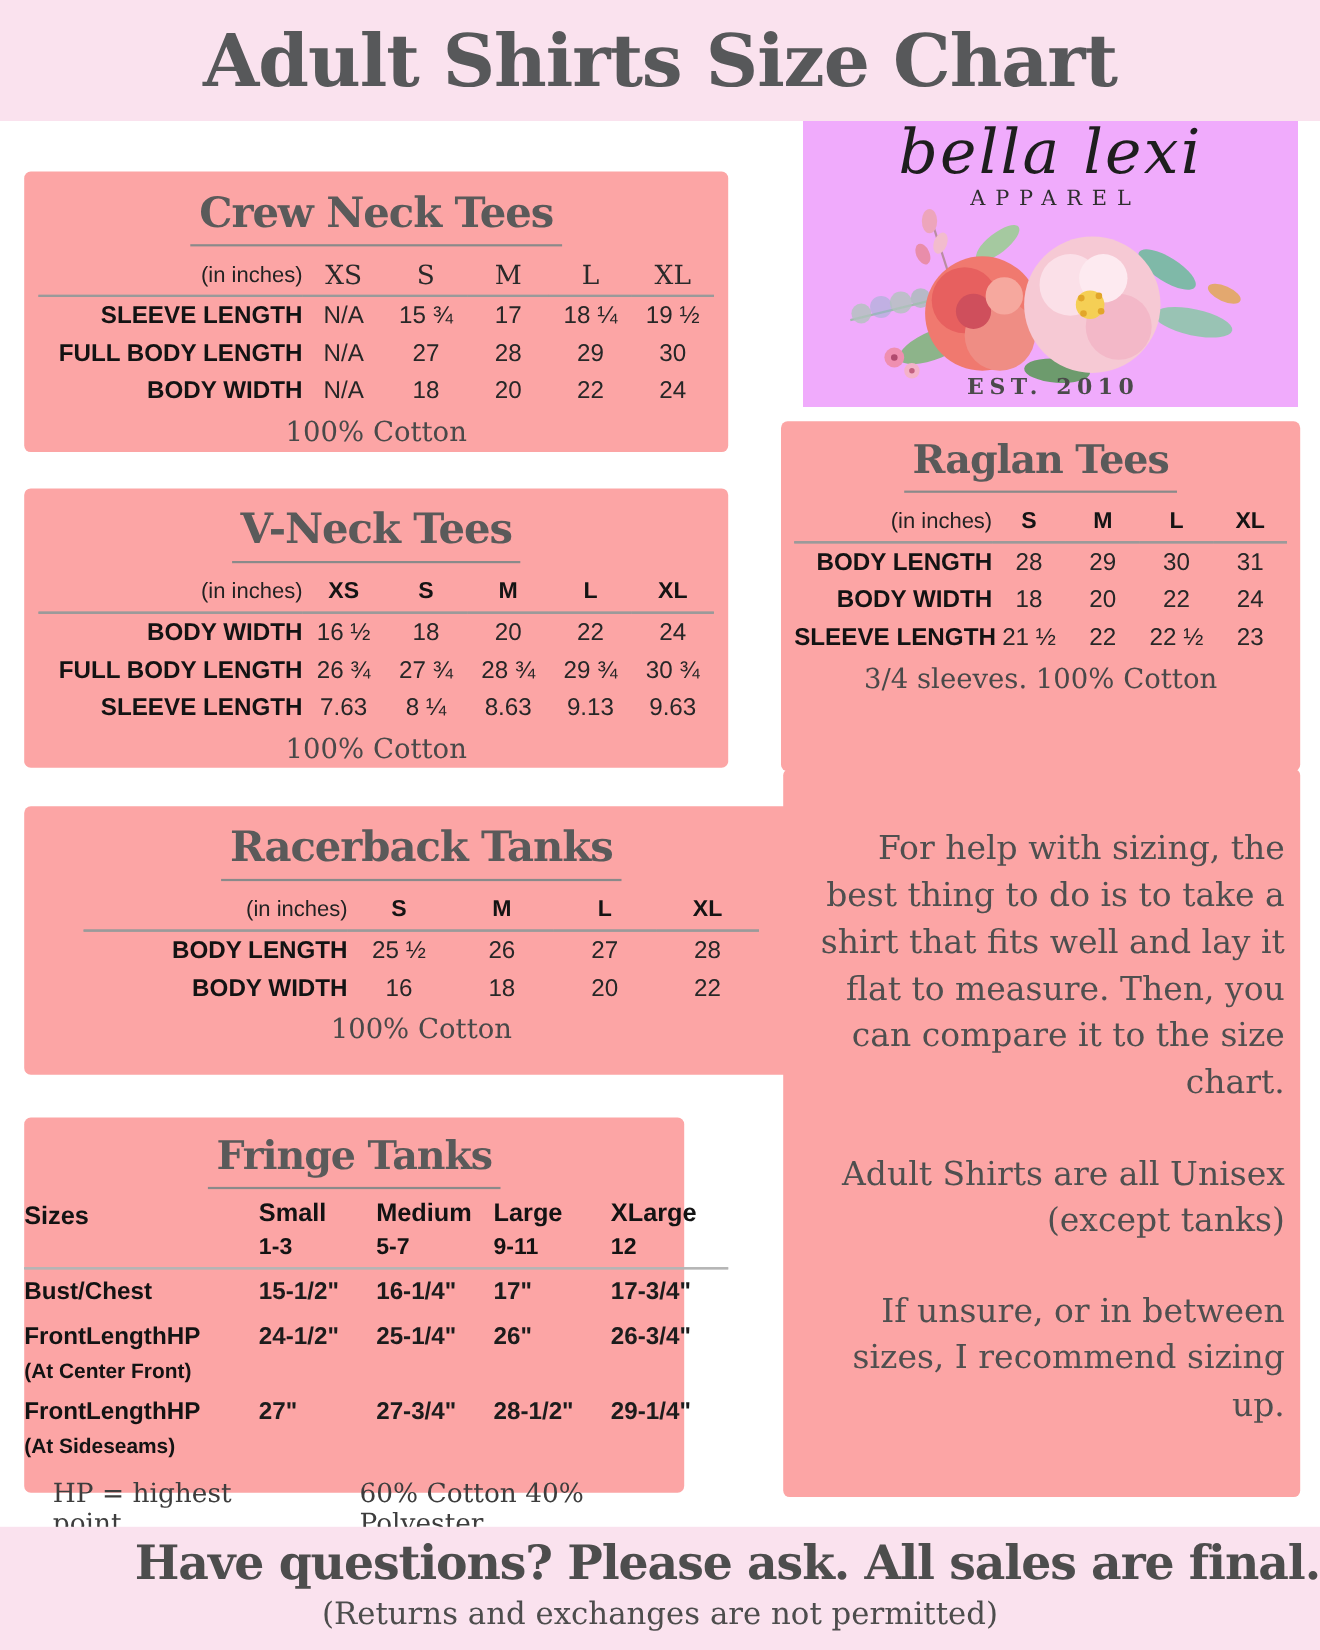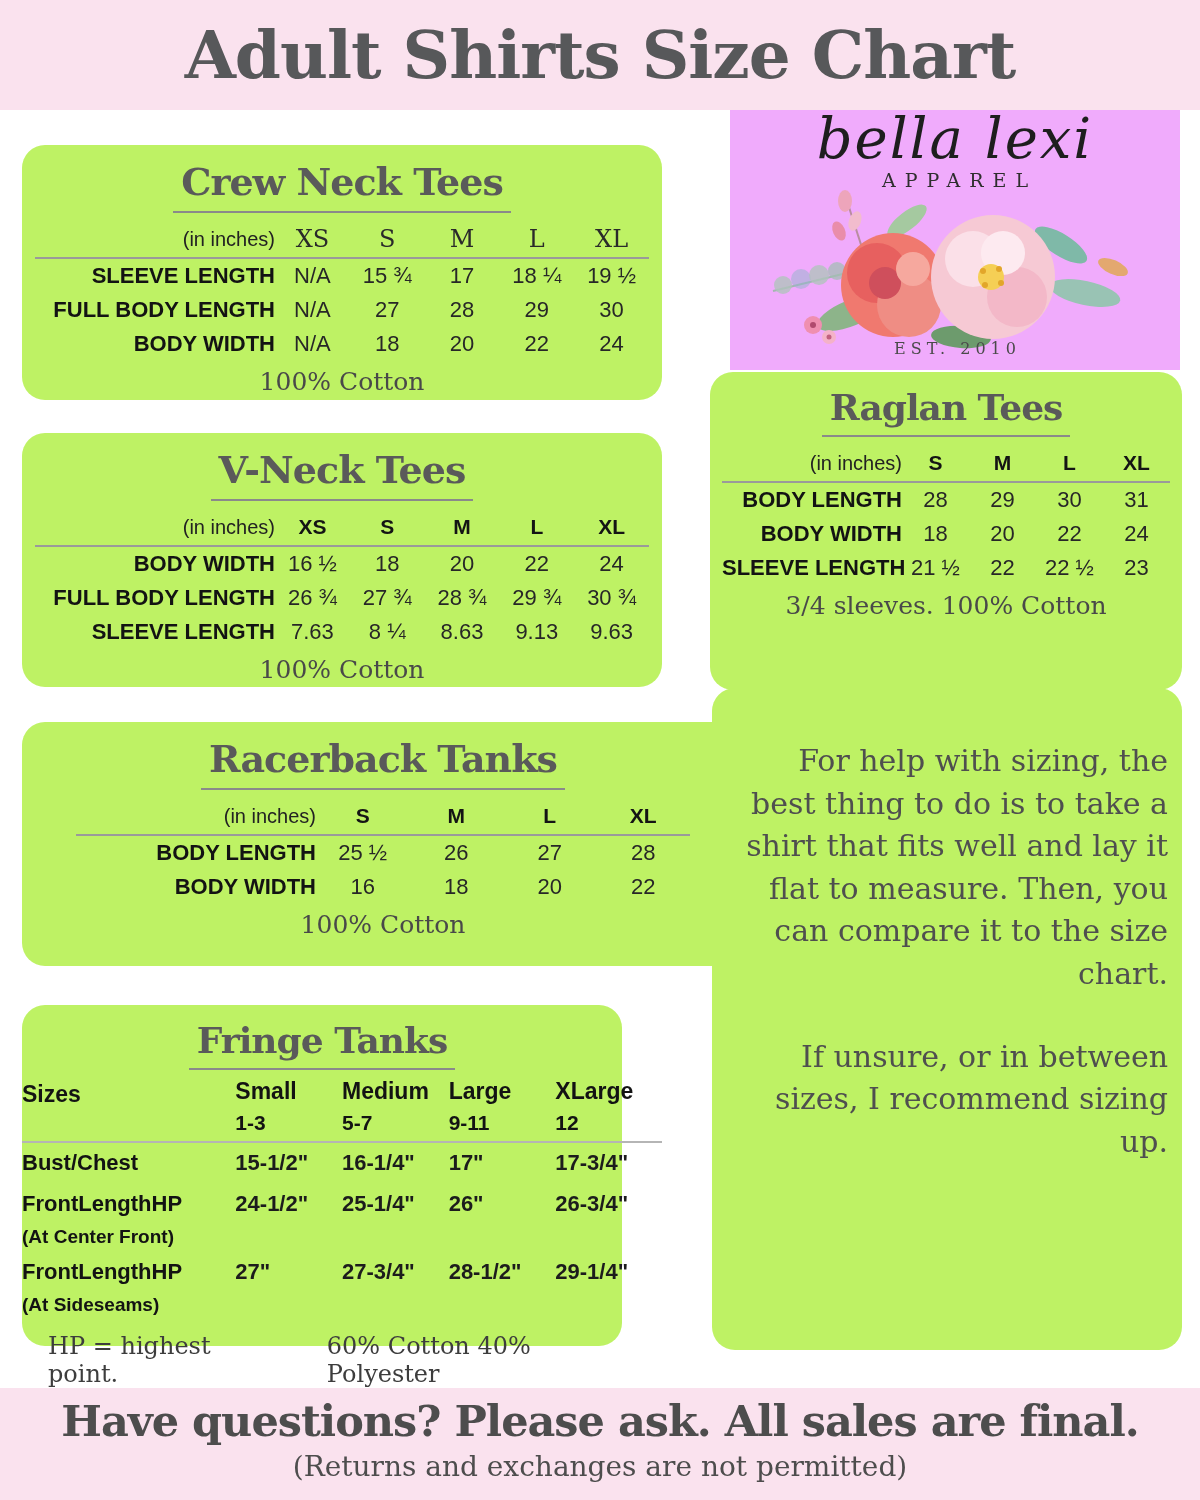--- a/index.html
+++ b/index.html
@@ -15,28 +15,28 @@
   .topbar h1{
     margin:16px;font-family:"DejaVu Serif",serif;font-weight:bold;font-size:66px;
     color:#57585a;letter-spacing:-1px;
   }
   .bottombar{
     position:absolute;left:0;top:1388px;width:1200px;height:112px;
     background:#fae2ee;text-align:center;
   }
   .bottombar .f1{
     margin-top:8px;font-family:"DejaVu Serif",serif;font-weight:bold;
-    font-size:43px;color:#4d4d4d;letter-spacing:-1px;
+    font-size:43px;color:#4d4d4d;letter-spacing:-1px;text-align:right;
   }
   .bottombar .f2{
     margin-top:4px;font-family:"DejaVu Serif",serif;font-size:28px;color:#4d4d4d;
   }
   
   .panel{
-    position:absolute;background:#bef264;border-radius:23px;box-sizing:border-box;
+    position:absolute;background:#fca5a5;border-radius:6px;box-sizing:border-box;margin-top:11px;
   }
   .crew  {left:22px;top:145px;width:640px;height:255px;}
   .vneck {left:22px;top:433px;width:640px;height:254px;}
   .racer {left:22px;top:722px;width:722px;height:244px;}
   .fringe{left:22px;top:1005px;width:600px;height:341px;}
   .raglan{left:710px;top:372px;width:472px;height:318px;}
   .tip   {left:712px;top:688px;width:470px;height:662px;}
 
   .panel h2{
     text-align:center;margin:14px 0 8px;font-family:"DejaVu Serif",serif;
@@ -100,22 +100,22 @@
   .logo-script{
     font-family:"DejaVu Serif",serif;font-style:italic;font-size:56px;
     color:#1e1e1e;line-height:1.05;letter-spacing:2px;
   }
   .logo-apparel{
     font-family:"DejaVu Serif",serif;font-size:19px;letter-spacing:9px;
     color:#2e2e2e;margin-top:0px;text-indent:9px;
   }
   .logo-flowers{margin-top:-4px;}
   .logo-est{
-    font-family:"DejaVu Serif",serif;font-size:16px;letter-spacing:5px;
-    color:#4a4a4a;margin-top:-16px;text-indent:5px;
+    font-family:"DejaVu Serif",serif;font-size:20px;letter-spacing:5px;
+    color:#4a4a4a;margin-top:-16px;text-indent:5px;font-weight:bold;
   }
 </style>
 </head>
 <body>
 
 <header class="topbar">
   <h1>Adult Shirts Size Chart</h1>
 </header>
 
 <section class="panel crew">
@@ -330,20 +330,21 @@
         <td class="val">22 ½</td>
         <td class="val">23</td>
       </tr>
     </tbody>
   </table>
   <div class="note">3/4 sleeves. 100% Cotton</div>
 </section>
 
 <section class="panel tip">
   <p class="first">For help with sizing, the best thing to do is to take a shirt that fits well and lay it flat to measure.  Then, you can compare it to the size chart.</p>
+  <p>Adult Shirts are all Unisex (except tanks)</p>
   <p>If unsure, or in between sizes, I recommend sizing up.</p>
 </section>
 
 <div class="logo">
   <div class="logo-script">bella lexi</div>
   <div class="logo-apparel">APPAREL</div>
   <svg class="logo-flowers" width="400" height="168" viewBox="0 0 400 168">
 
     <g opacity="0.9">
       <line x1="18" y1="104" x2="100" y2="84" stroke="#9bb9a8" stroke-width="2"></line>

